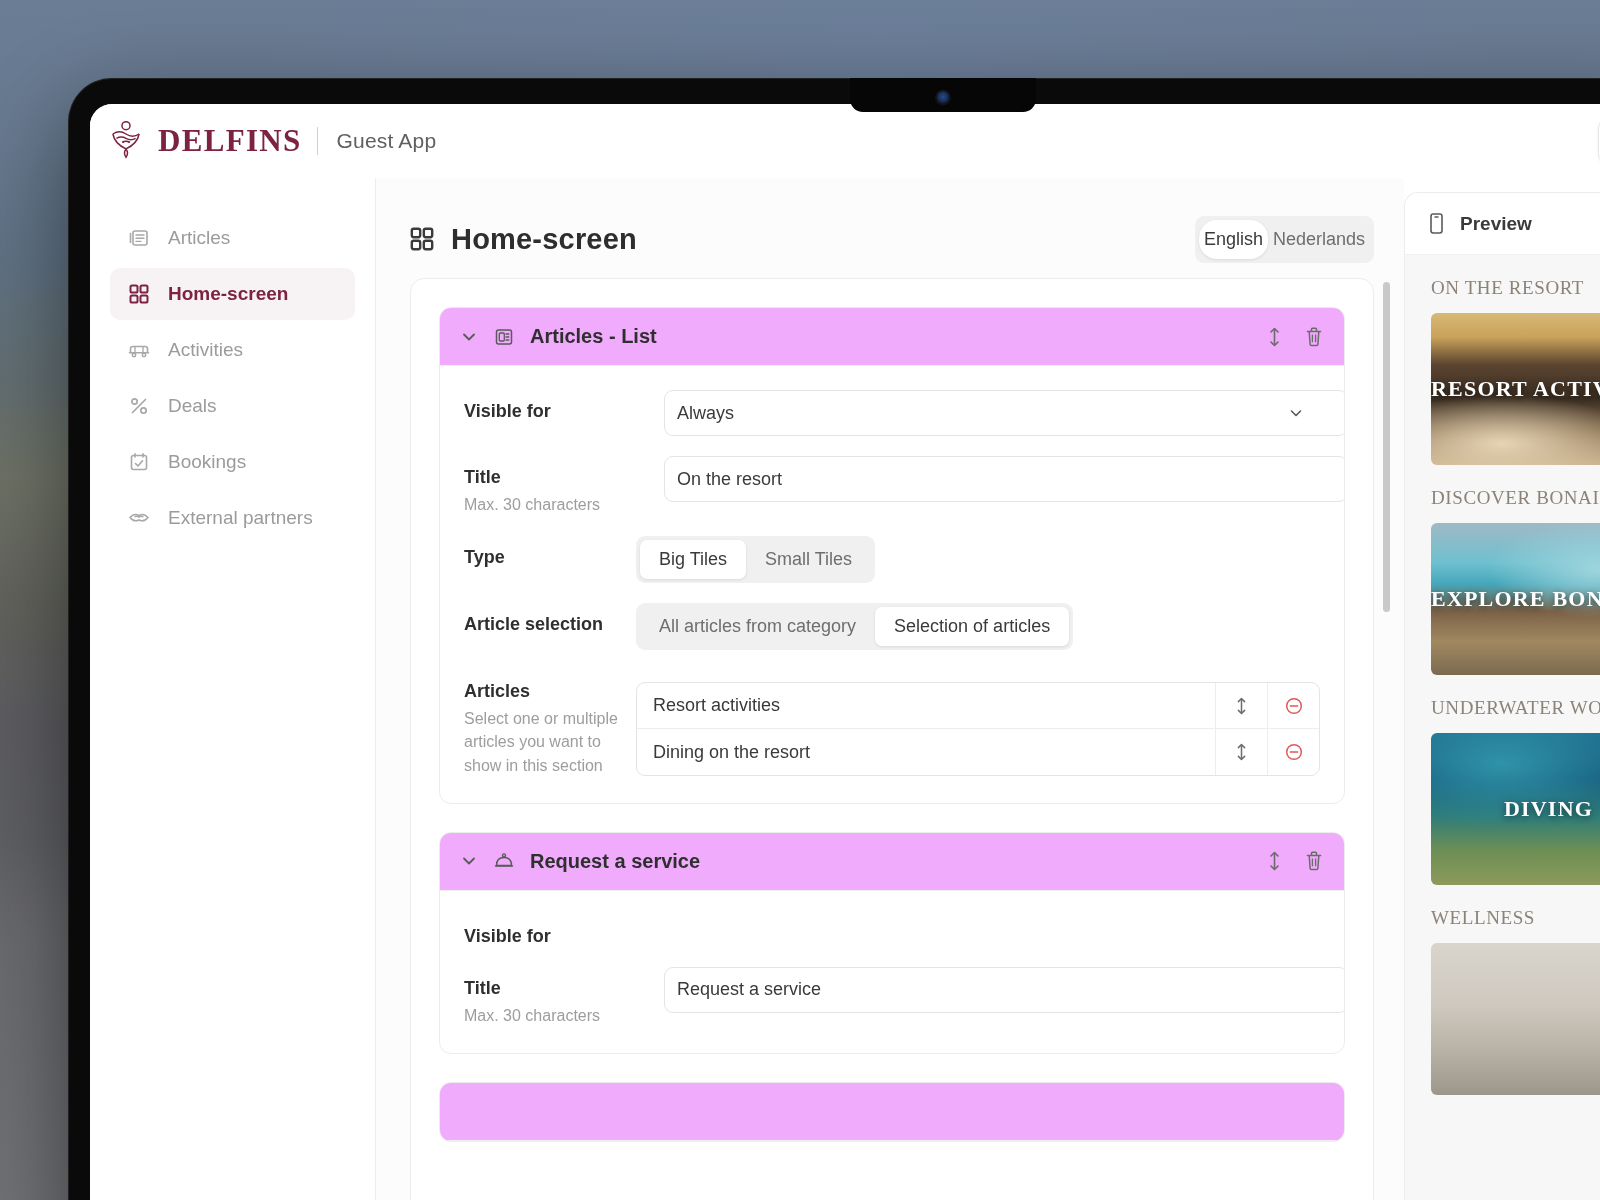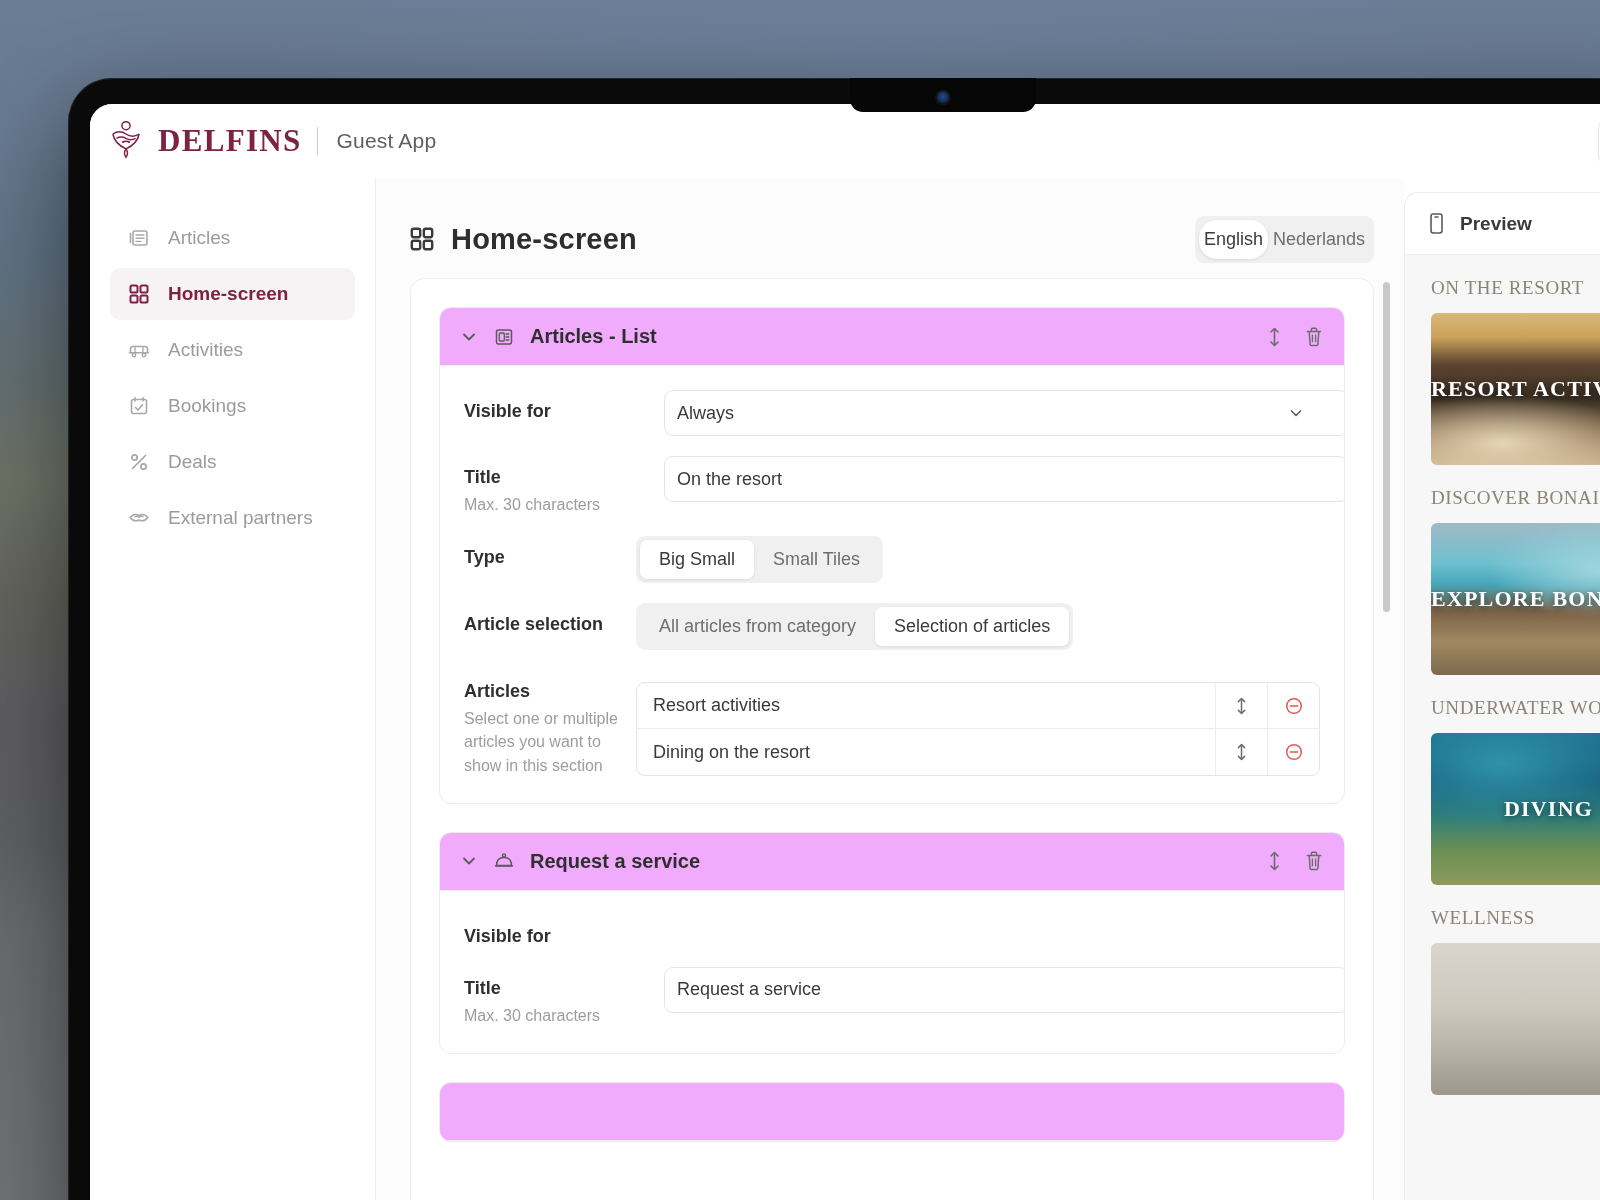--- a/index.html
+++ b/index.html
@@ -331,38 +331,38 @@
               <circle cx="6" cy="15" r="1.7" fill="none" stroke="#a8a8a8" stroke-width="1.5"></circle>
               <circle cx="16" cy="15" r="1.7" fill="none" stroke="#a8a8a8" stroke-width="1.5"></circle>
             </svg>
           </span>
           <span>Activities</span>
         </div>
 
         <div class="nav-item">
           <span class="ico">
             <svg width="20" height="20" viewBox="0 0 20 20">
+              <circle cx="5.5" cy="5.5" r="2.7" fill="none" stroke="#a8a8a8" stroke-width="1.7"></circle>
+              <circle cx="14.5" cy="14.5" r="2.7" fill="none" stroke="#a8a8a8" stroke-width="1.7"></circle>
+              <line x1="16.5" y1="3.5" x2="3.5" y2="16.5" stroke="#a8a8a8" stroke-width="1.7" stroke-linecap="round"></line>
+            </svg>
+          </span>
+          <span>Deals</span>
+        </div>
+
+        <div class="nav-item">
+          <span class="ico">
+            <svg width="20" height="20" viewBox="0 0 20 20">
               <rect x="2.5" y="3.5" width="15" height="14" rx="2" fill="none" stroke="#a8a8a8" stroke-width="1.6"></rect>
               <line x1="6" y1="1.8" x2="6" y2="5" stroke="#a8a8a8" stroke-width="1.6" stroke-linecap="round"></line>
               <line x1="14" y1="1.8" x2="14" y2="5" stroke="#a8a8a8" stroke-width="1.6" stroke-linecap="round"></line>
               <path d="M6.5 11.5 L9 14 L13.5 8.8" fill="none" stroke="#a8a8a8" stroke-width="1.6" stroke-linecap="round" stroke-linejoin="round"></path>
             </svg>
           </span>
           <span>Bookings</span>
-        </div>
-
-        <div class="nav-item">
-          <span class="ico">
-            <svg width="20" height="20" viewBox="0 0 20 20">
-              <circle cx="5.5" cy="5.5" r="2.7" fill="none" stroke="#a8a8a8" stroke-width="1.7"></circle>
-              <circle cx="14.5" cy="14.5" r="2.7" fill="none" stroke="#a8a8a8" stroke-width="1.7"></circle>
-              <line x1="16.5" y1="3.5" x2="3.5" y2="16.5" stroke="#a8a8a8" stroke-width="1.7" stroke-linecap="round"></line>
-            </svg>
-          </span>
-          <span>Deals</span>
         </div>
 
         <div class="nav-item">
           <span class="ico">
             <svg width="22" height="20" viewBox="0 0 22 20">
               <path d="M2 9.5 Q6 5 11 7.5 Q16 5 20 9.5 Q16 14.5 11 12 Q6 14.5 2 9.5 Z" fill="none" stroke="#a8a8a8" stroke-width="1.5"></path>
               <path d="M6.5 9 Q9 7.5 11 9.2 Q13 7.5 15.5 9" fill="none" stroke="#a8a8a8" stroke-width="1.4"></path>
             </svg>
           </span>
           <span>External partners</span>
@@ -460,21 +460,21 @@
                     <div class="ctl-input">On the resort</div>
                   </div>
                 </div>
 
                 <div class="field">
                   <div class="field-label">
                     <span class="lbl">Type</span>
                   </div>
                   <div class="field-ctl">
                     <div class="seg-group">
-                      <span class="seg on">Big Small</span>
+                      <span class="seg on">Big Tiles</span>
                       <span class="seg">Small Tiles</span>
                     </div>
                   </div>
                 </div>
 
                 <div class="field">
                   <div class="field-label">
                     <span class="lbl">Article selection</span>
                   </div>
                   <div class="field-ctl">

